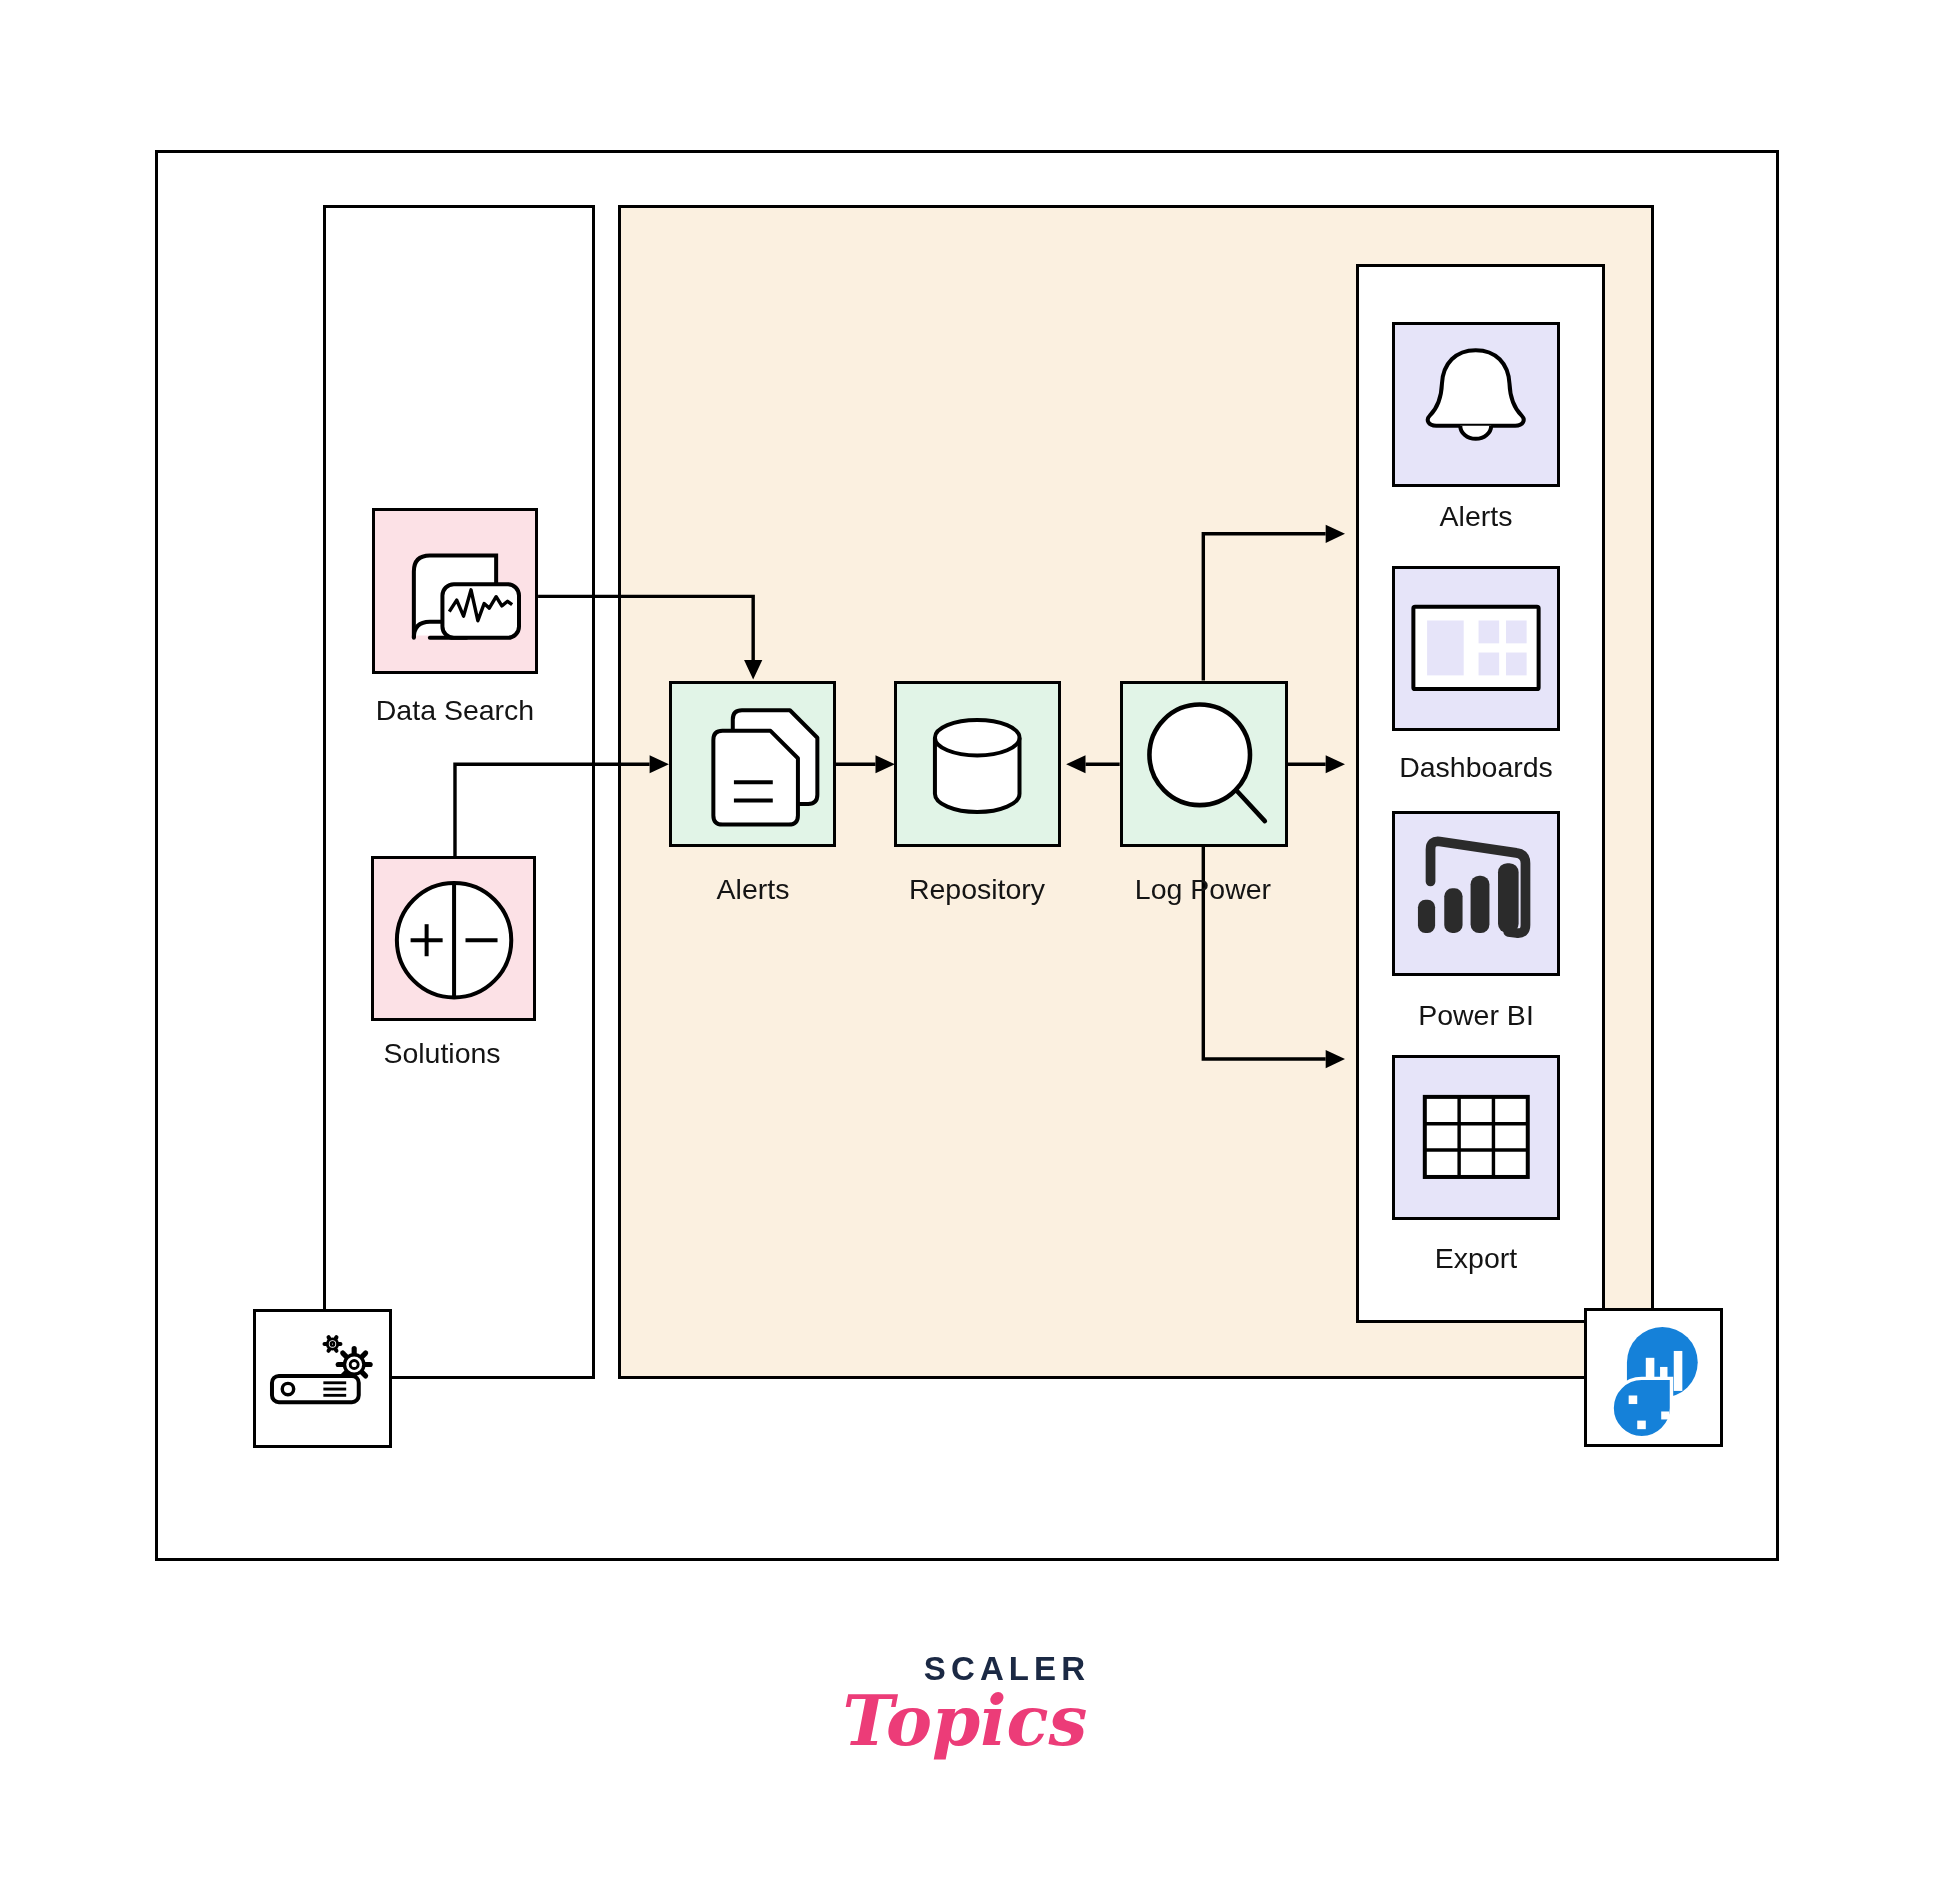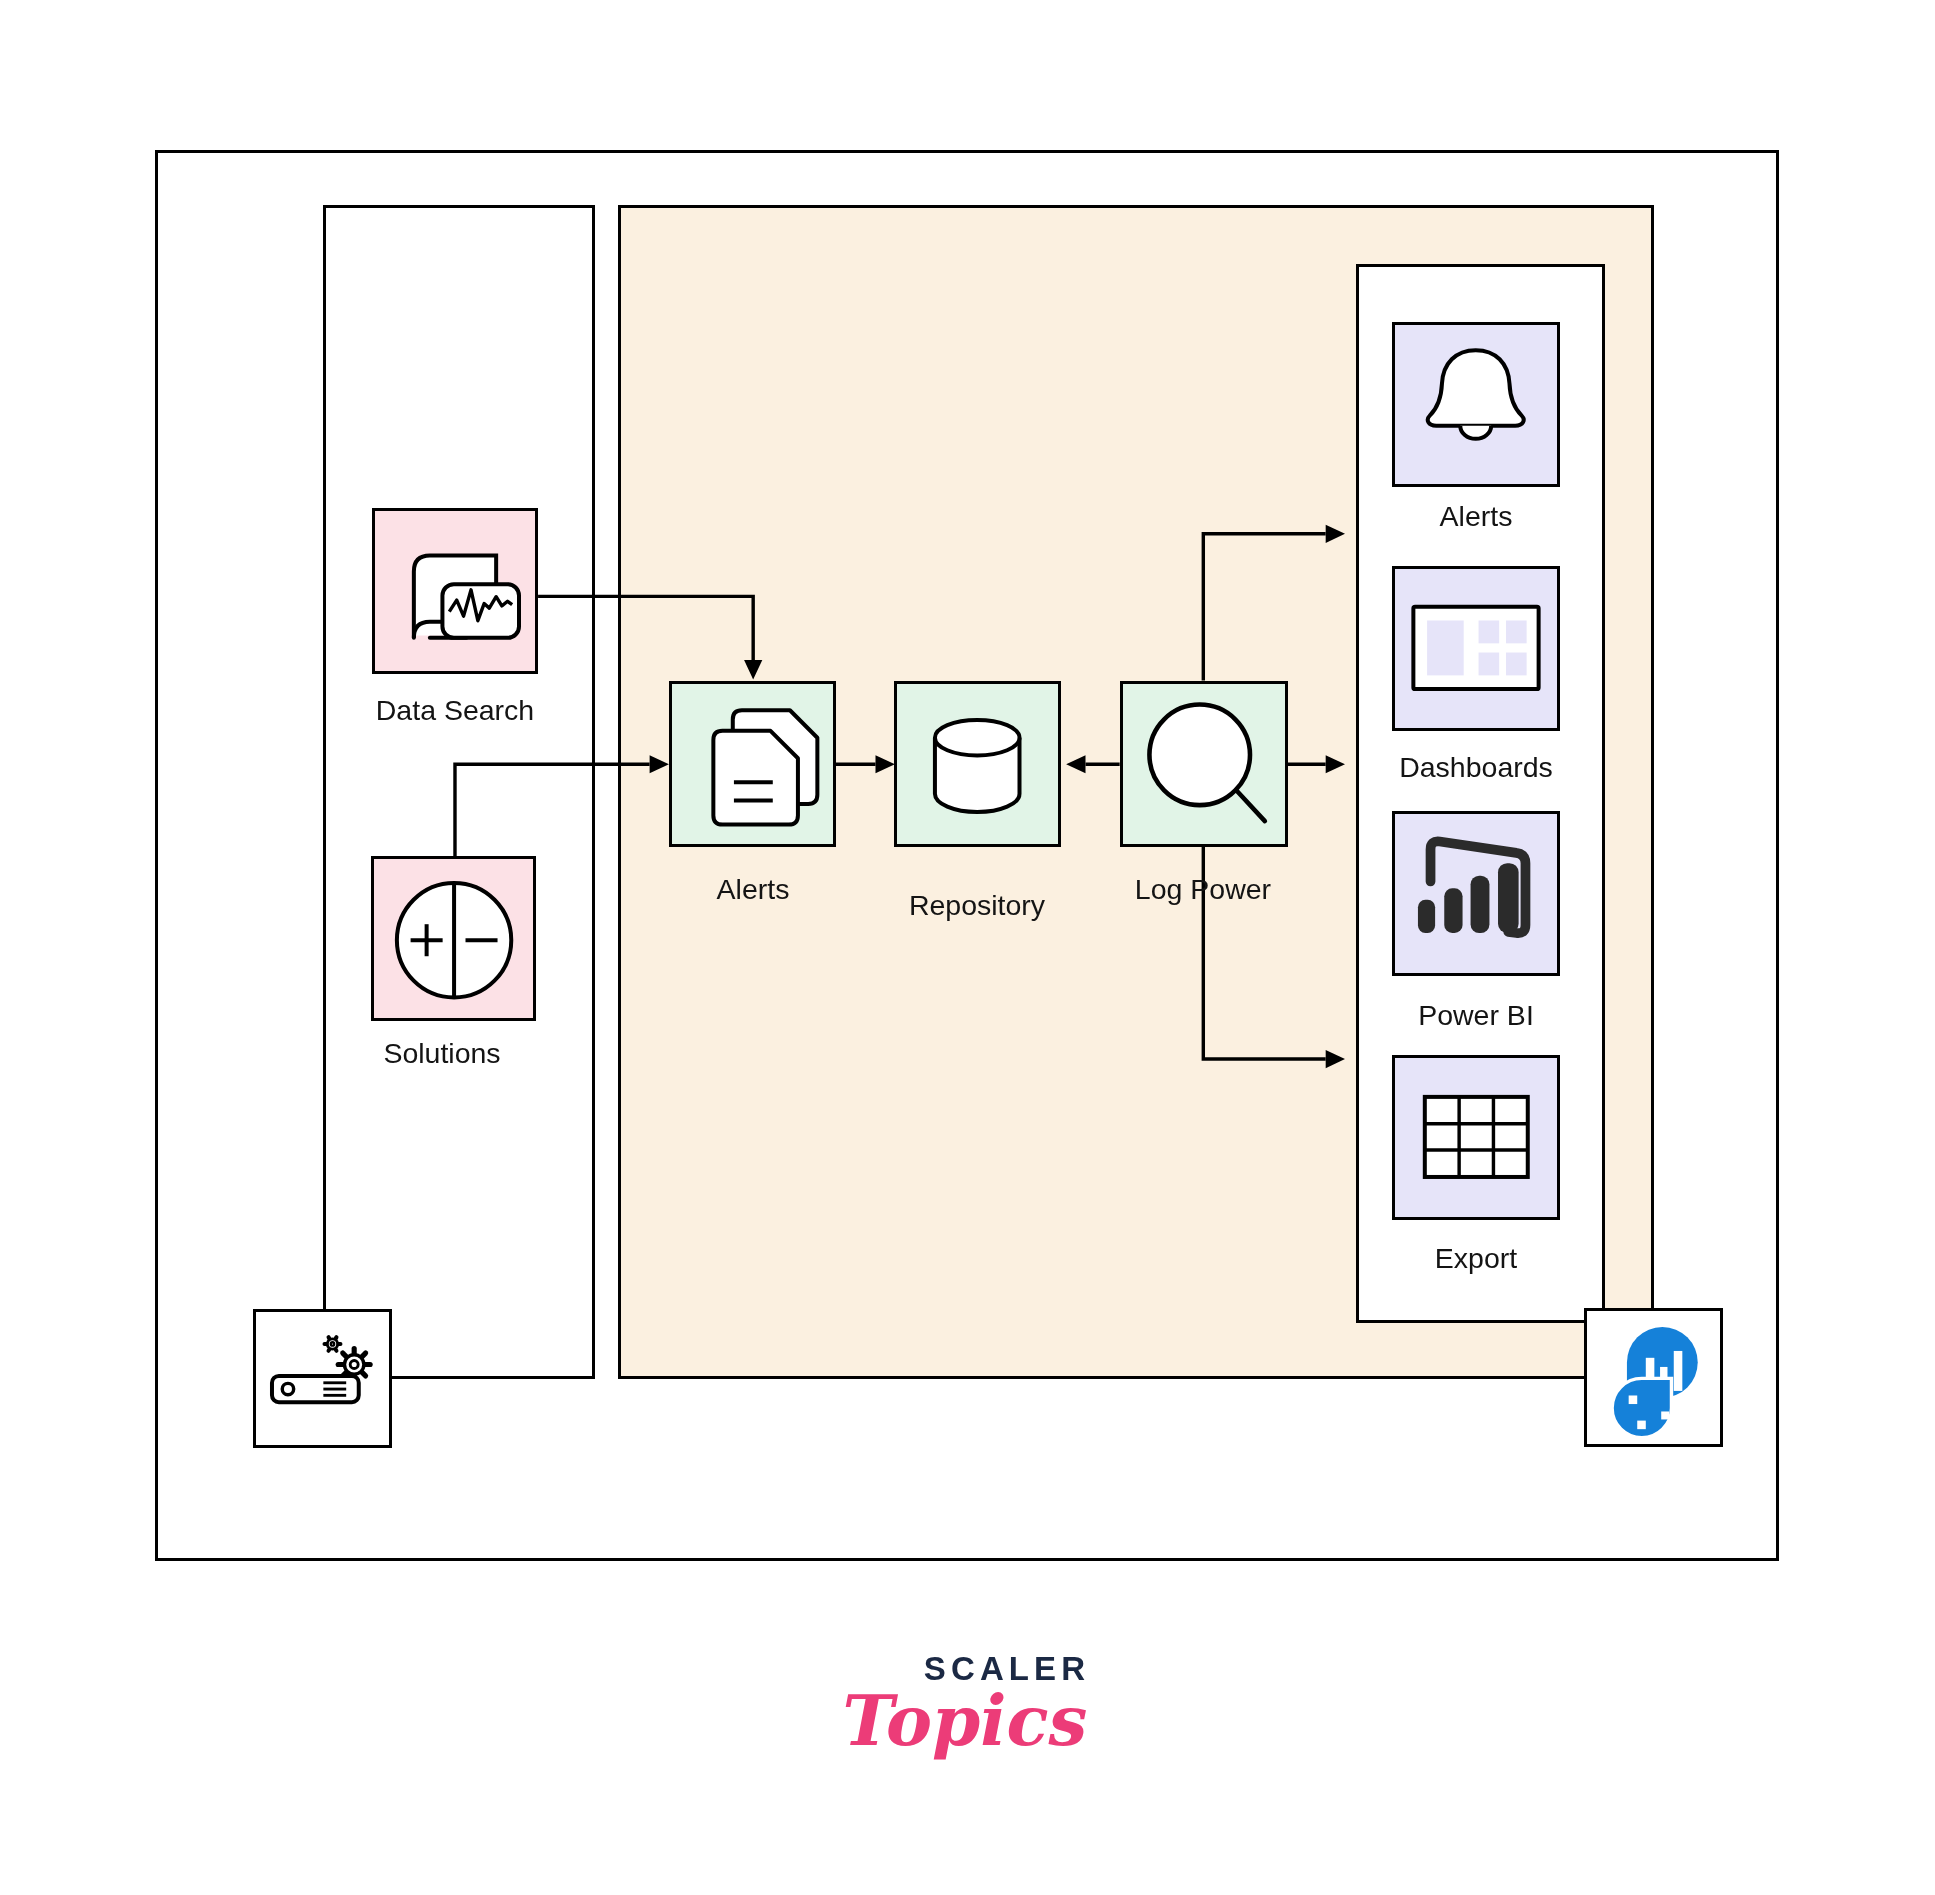--- a/index.html
+++ b/index.html
@@ -106,21 +106,21 @@
     </svg>
   </div>
   <div class="lbl" style="left:639px; top:873px;">Alerts</div>
 
   <div class="node green" style="left:894px; top:681px; width:167px; height:166px;">
     <svg viewBox="0 0 281 280">
       <path fill="#fff" stroke="#000" stroke-width="7" d="M66,94 V192 a74,32 0 0 0 148,0 V94"></path>
       <ellipse cx="140" cy="94" rx="74" ry="31" fill="#fff" stroke="#000" stroke-width="7"></ellipse>
     </svg>
   </div>
-  <div class="lbl" style="left:863px; top:873px;margin-top:16px;">Repository</div>
+  <div class="lbl" style="left:863px; top:873px;">Repository</div>
 
   <div class="node green" style="left:1120px; top:681px; width:168px; height:166px;">
     <svg viewBox="0 0 283 280">
       <circle cx="134" cy="124" r="88" fill="#fff" stroke="#000" stroke-width="8"></circle>
       <line x1="198" y1="186" x2="248" y2="240" stroke="#000" stroke-width="8" stroke-linecap="round"></line>
     </svg>
   </div>
   <div class="lbl" style="left:1089px; top:873px;">Log Power</div>
 
   <div class="node lav" style="left:1392px; top:322px; width:168px; height:165px;">

